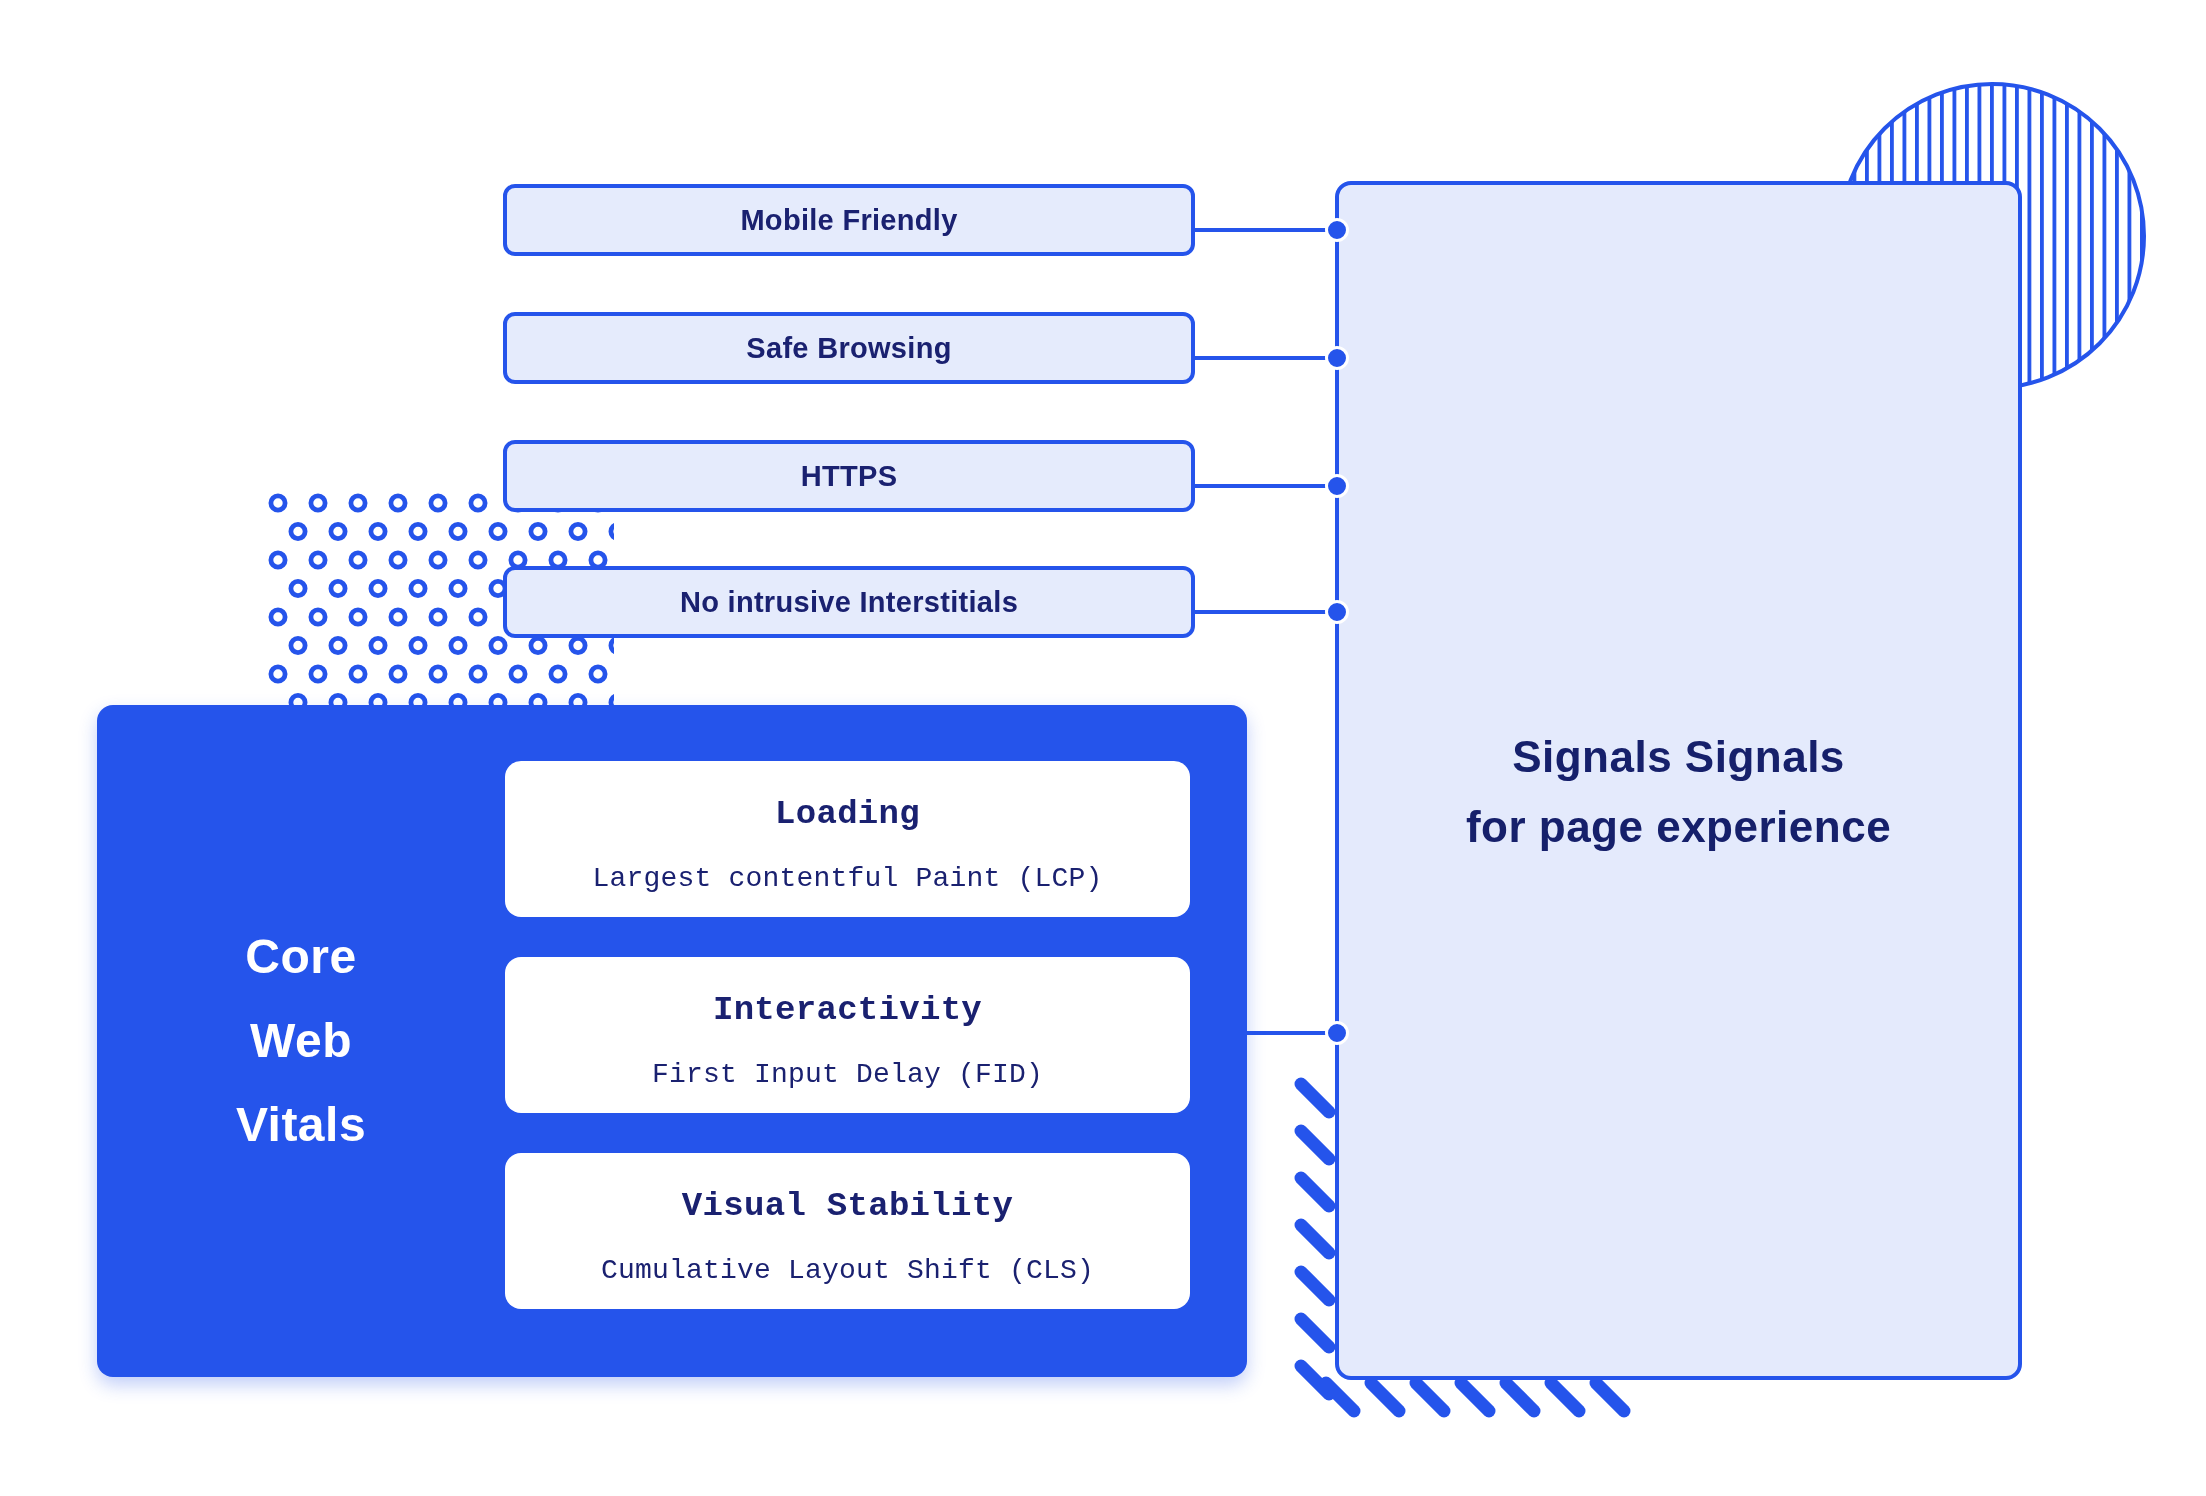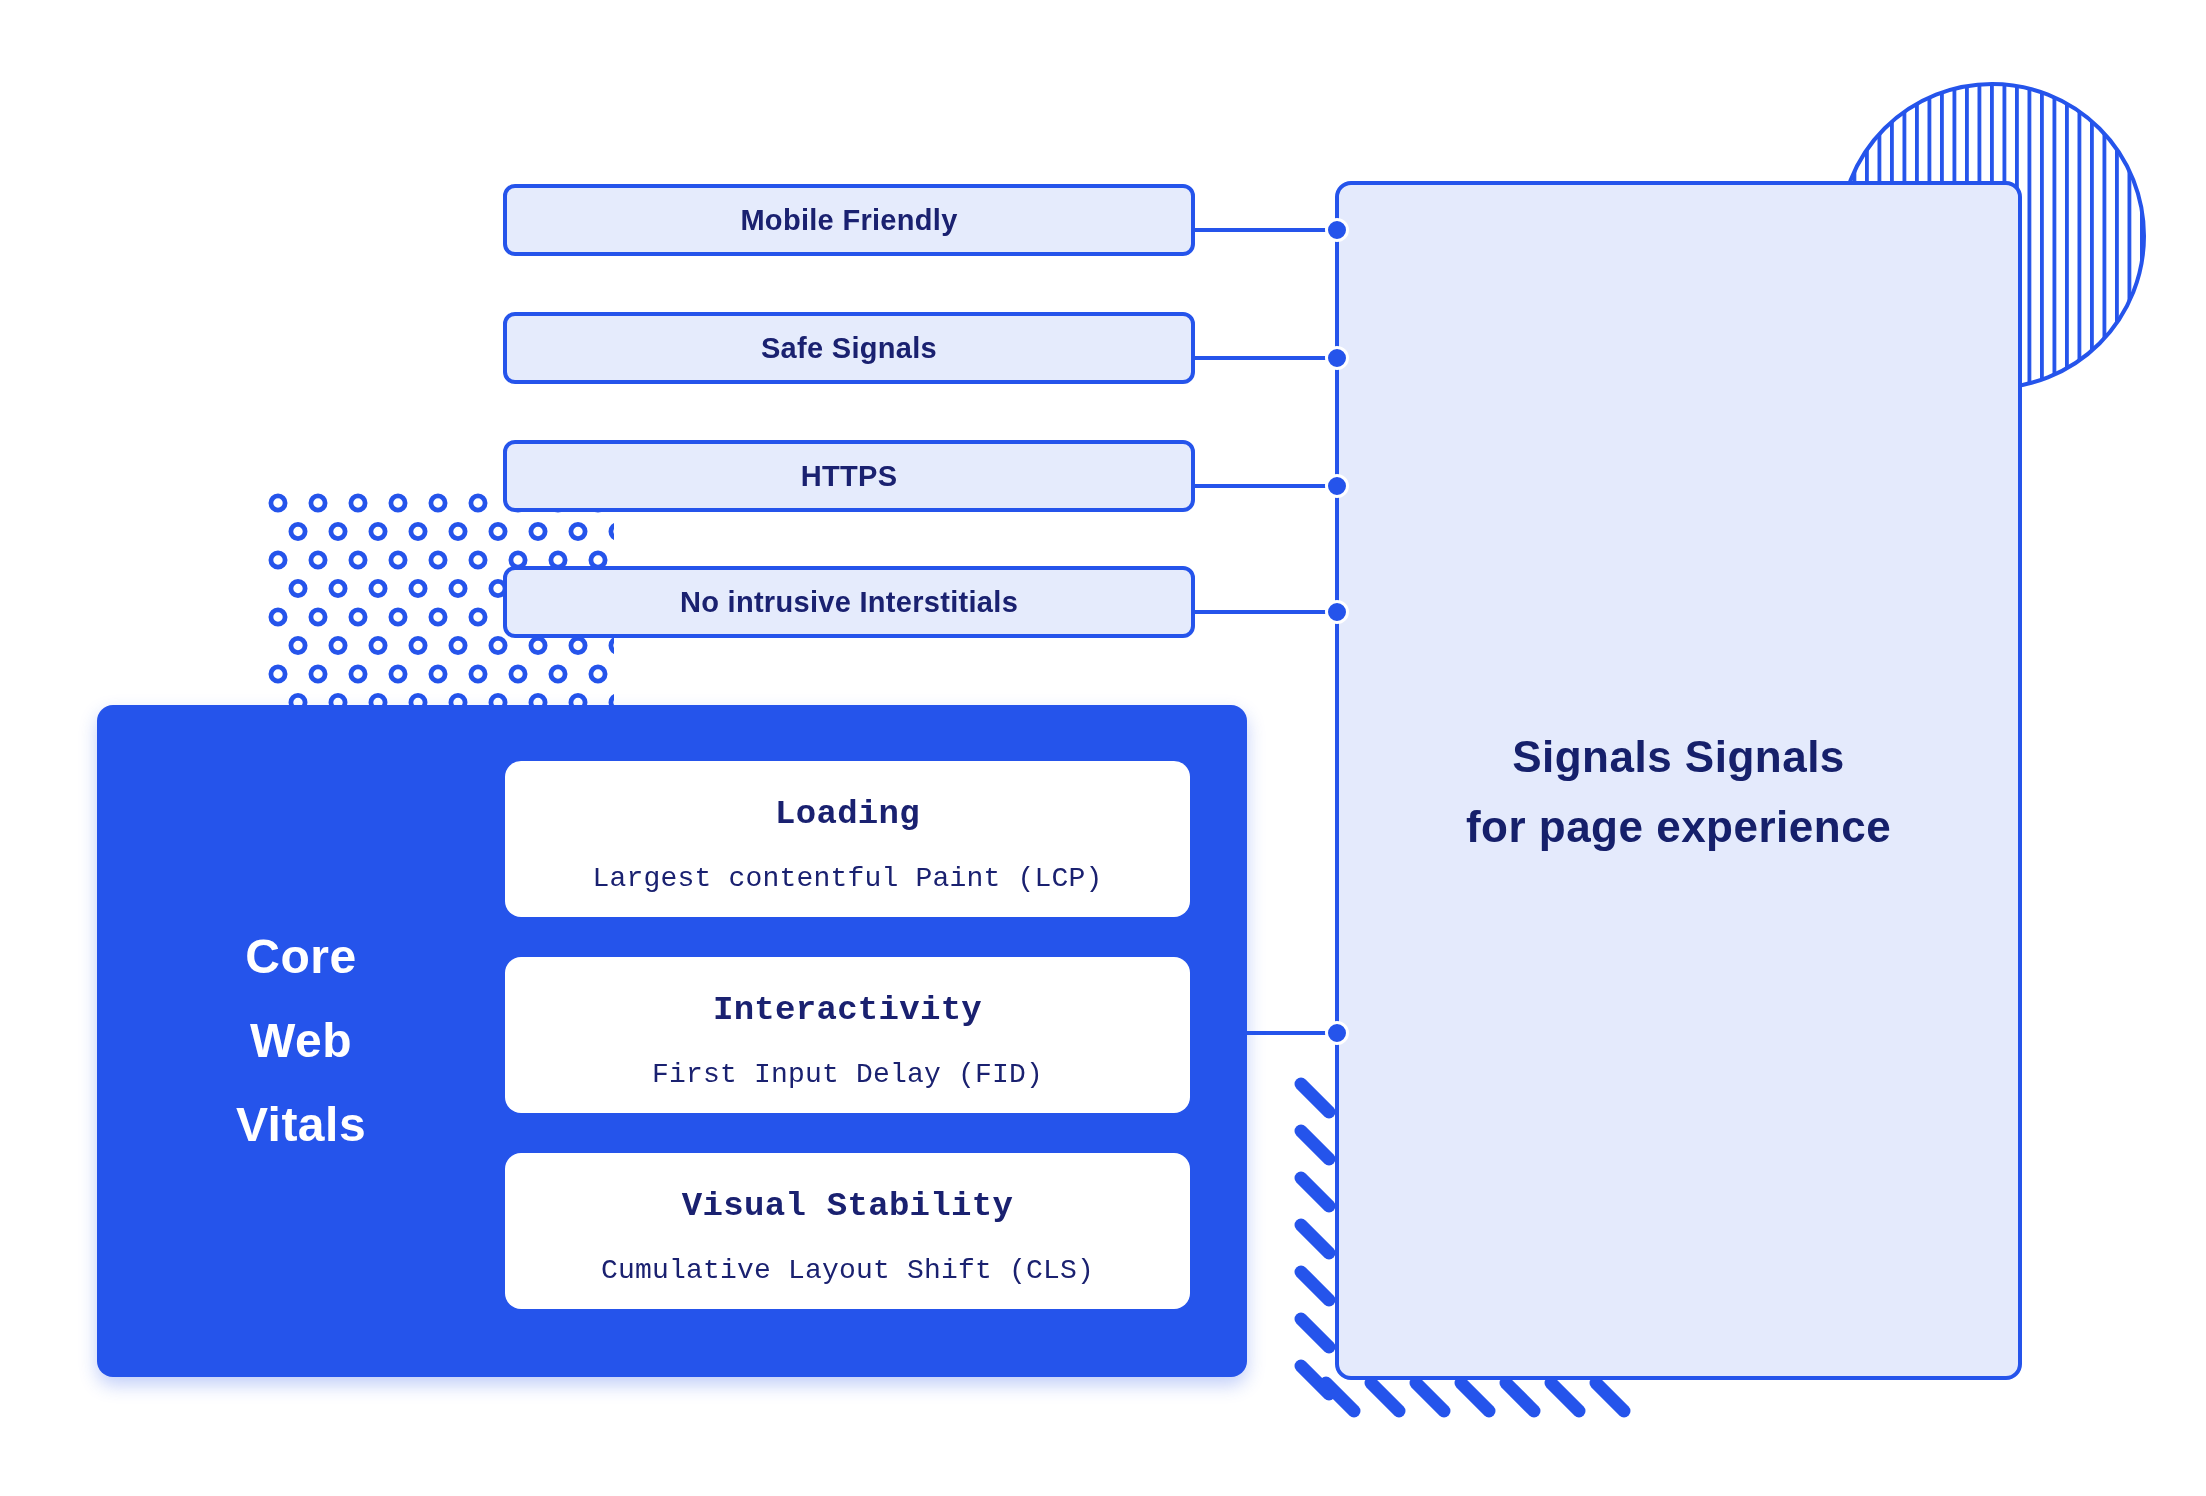--- a/index.html
+++ b/index.html
@@ -119,21 +119,21 @@
   <div class="connector" style="left:1195px; top:228px; width:142px;"></div>
   <div class="connector" style="left:1195px; top:356px; width:142px;"></div>
   <div class="connector" style="left:1195px; top:484px; width:142px;"></div>
   <div class="connector" style="left:1195px; top:610px; width:142px;"></div>
   <div class="connector" style="left:1247px; top:1031px; width:90px;"></div>
 
   <div class="signal-box" style="top:184px;">
     <span class="label">Mobile Friendly</span>
   </div>
   <div class="signal-box" style="top:312px;">
-    <span class="label">Safe Signals</span>
+    <span class="label">Safe Browsing</span>
   </div>
   <div class="signal-box" style="top:440px;">
     <span class="label">HTTPS</span>
   </div>
   <div class="signal-box" style="top:566px;">
     <span class="label">No intrusive Interstitials</span>
   </div>
 
   <div class="node-dot" style="left:1325px; top:218px;"></div>
   <div class="node-dot" style="left:1325px; top:346px;"></div>

